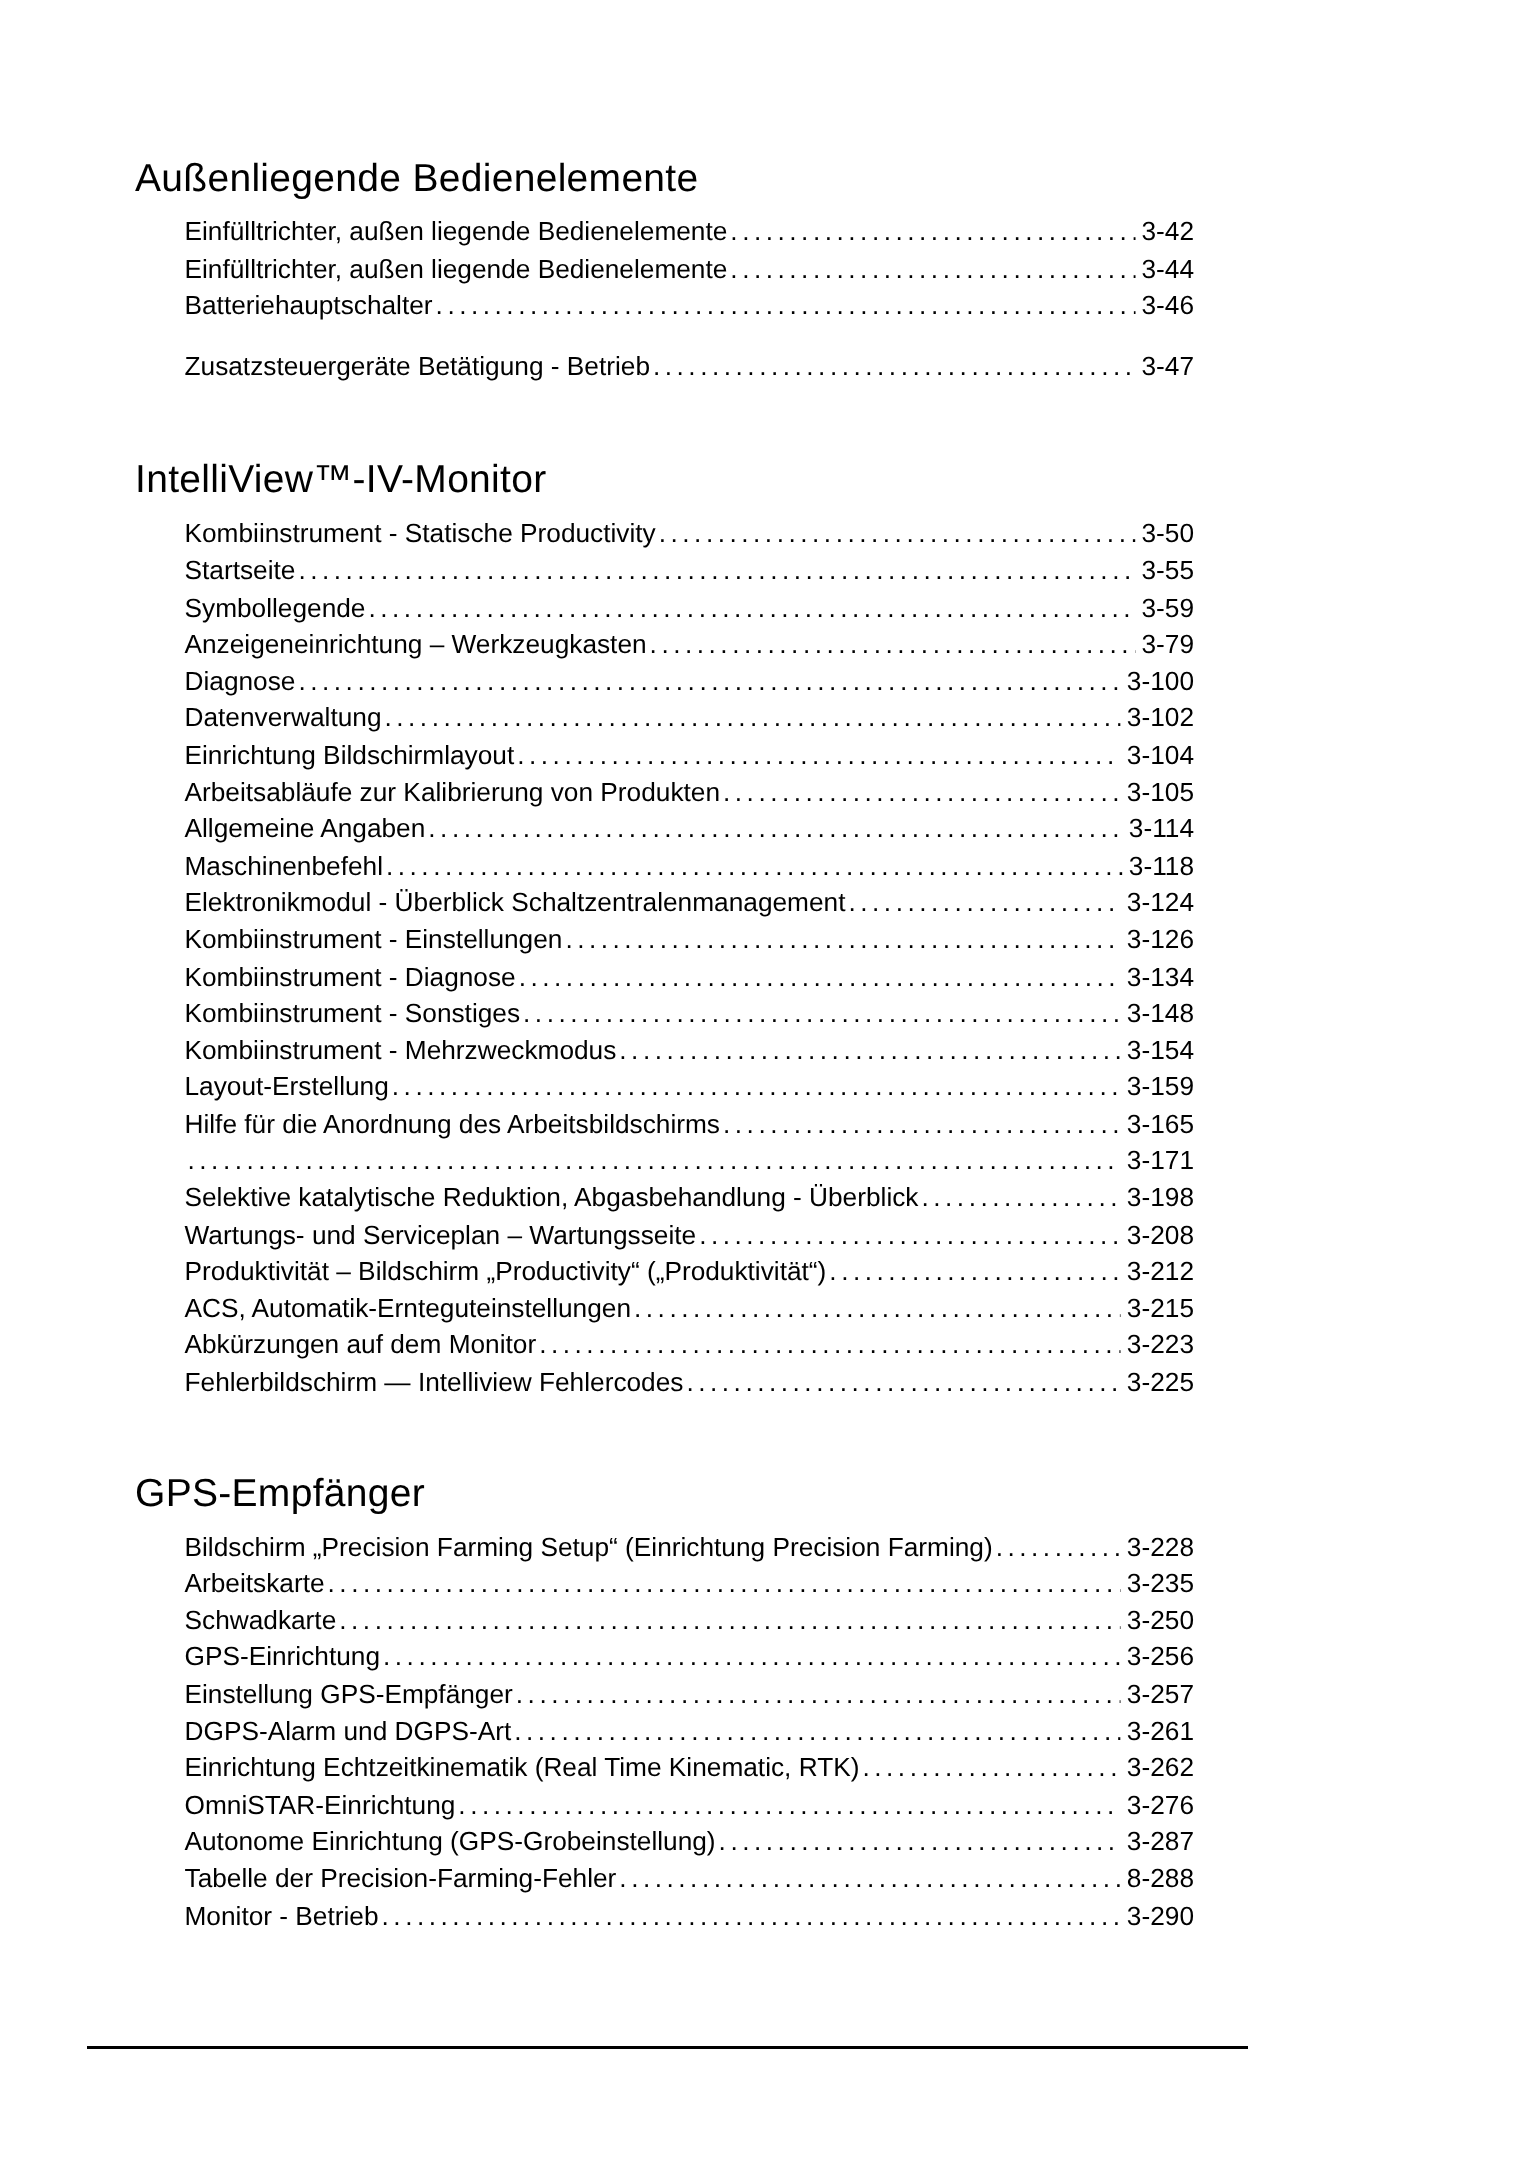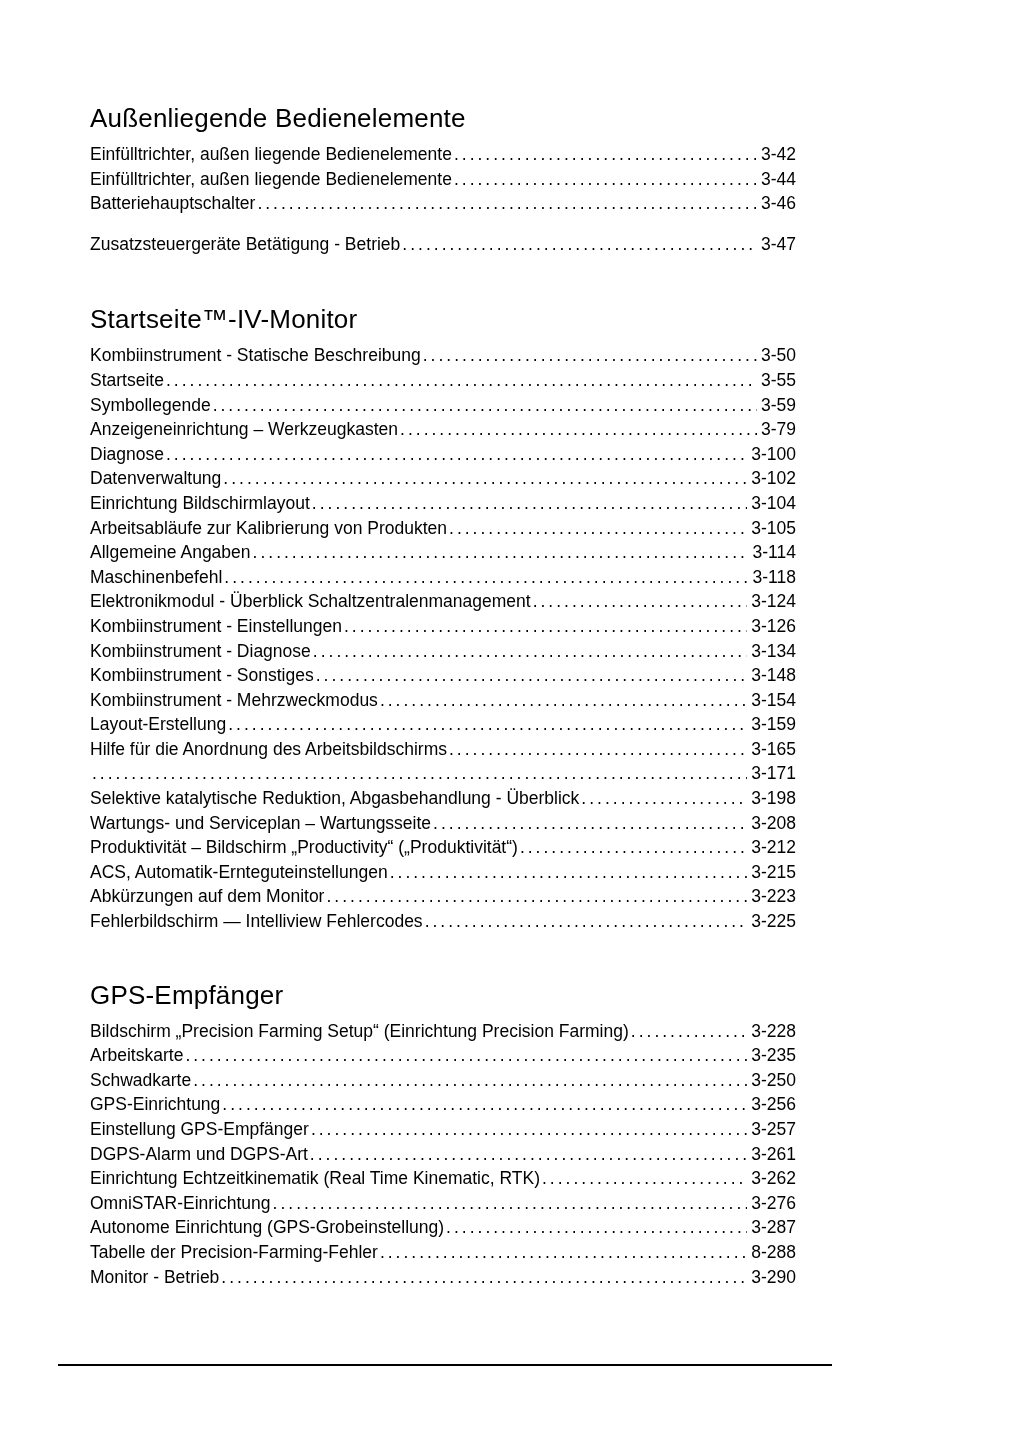--- a/index.html
+++ b/index.html
@@ -34,20 +34,21 @@
   .section-heading {
     font-size: 26px;
     font-weight: 400;
     line-height: 30px;
     letter-spacing: 0.2px;
     margin: 0 0 9px 0;
   }
   .toc-entry {
     display: flex;
     align-items: baseline;
+    margin-left: 33px;
     font-size: 17.5px;
     line-height: 24.6px;
   }
   .toc-title { white-space: nowrap; }
   .toc-dots {
     flex: 1;
     overflow: hidden;
     min-width: 12px;
     margin: 0 4px 0 2px;
     white-space: nowrap;
@@ -89,23 +90,23 @@
         </div>
       </section>
       <section class="toc-section">
         <div class="toc-entry">
           <span class="toc-title">Zusatzsteuergeräte Betätigung - Betrieb</span>
           <span class="toc-dots"></span>
           <span class="toc-page">3-47</span>
         </div>
       </section>
       <section class="toc-section">
-        <h2 class="section-heading">Startseite™-IV-Monitor</h2>
-        <div class="toc-entry">
-          <span class="toc-title">Kombiinstrument - Statische Beschreibung</span>
+        <h2 class="section-heading">IntelliView™-IV-Monitor</h2>
+        <div class="toc-entry">
+          <span class="toc-title">Kombiinstrument - Statische Productivity</span>
           <span class="toc-dots"></span>
           <span class="toc-page">3-50</span>
         </div>
         <div class="toc-entry">
           <span class="toc-title">Startseite</span>
           <span class="toc-dots"></span>
           <span class="toc-page">3-55</span>
         </div>
         <div class="toc-entry">
           <span class="toc-title">Symbollegende</span>

